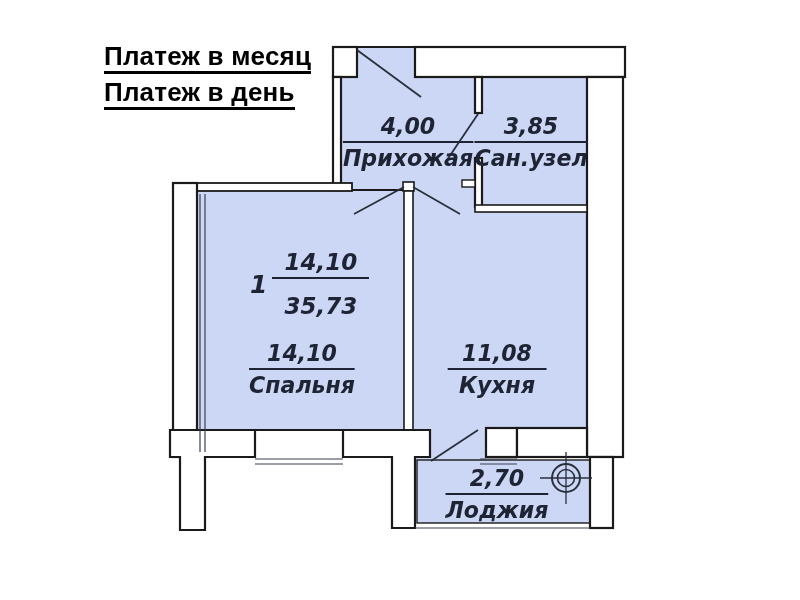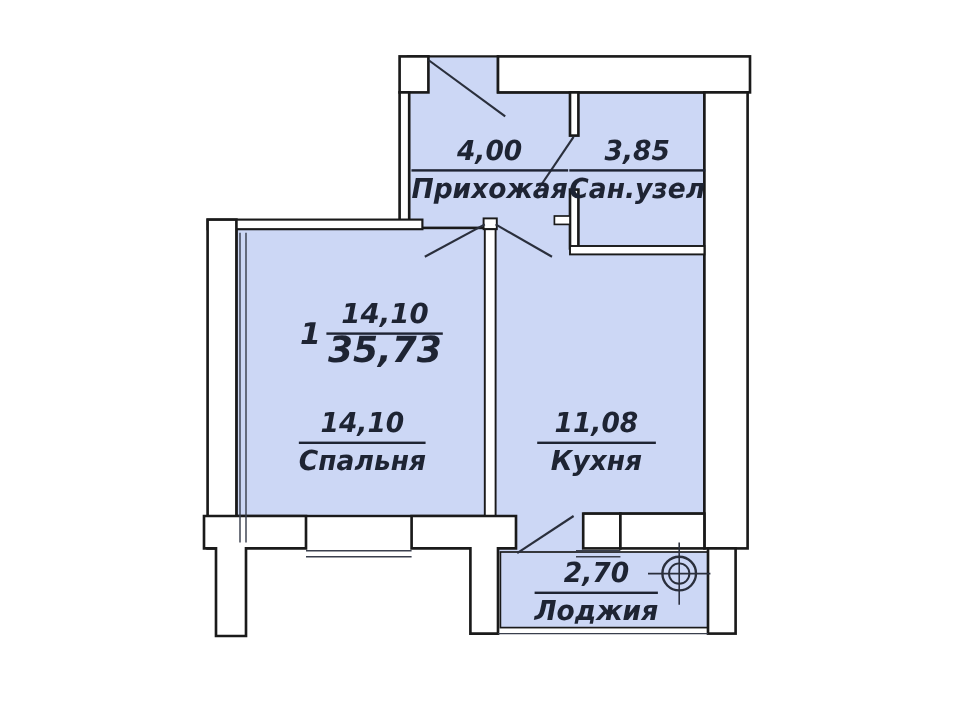--- a/index.html
+++ b/index.html
@@ -38,21 +38,21 @@
     position:absolute; display:flex; align-items:center;
     color:#1e2433; font-style:italic; white-space:nowrap;
   }
   .summary-label .count { font-size:25px; font-weight:600; margin-right:5px; }
   .summary-label .frac { display:inline-flex; flex-direction:column; text-align:center; }
   .summary-label .frac .top {
     font-size:23px; font-weight:600; line-height:25px;
     padding:0 12px 2px; border-bottom:2.5px solid #1e2433;
   }
   .summary-label .frac .bot {
-    font-size:30px; font-weight:600; line-height:26px; padding-top:1px;
+    font-size:23px; font-weight:600; line-height:26px; padding-top:14px;
   }
 </style>
 </head>
 <body>
 
 <div class="canvas">
 
   <svg class="plan-svg" width="800" height="600" viewBox="0 0 800 600">
 
     <g fill="#ccd7f5" stroke="#1a1a1a" stroke-width="2">
@@ -102,20 +102,26 @@
 
     <g stroke="#2a2f3c" fill="none">
       <circle cx="566" cy="478" r="14" stroke-width="2"></circle>
       <circle cx="566" cy="478" r="8.5" stroke-width="1.6"></circle>
       <line x1="566" y1="452" x2="566" y2="504" stroke-width="1.3"></line>
       <line x1="540" y1="478" x2="592" y2="478" stroke-width="1.3"></line>
     </g>
   </svg>
 
   <div class="payment">
+    <div class="pline">
+      <span>Платеж в месяц</span>
+    </div>
+    <div class="pline">
+      <span>Платеж в день</span>
+    </div>
   </div>
 
   <div class="summary-label" style="left:250px; top:250px;">
     <span class="count">1</span>
     <span class="frac">
       <span class="top">14,10</span>
       <span class="bot">35,73</span>
     </span>
   </div>
 

